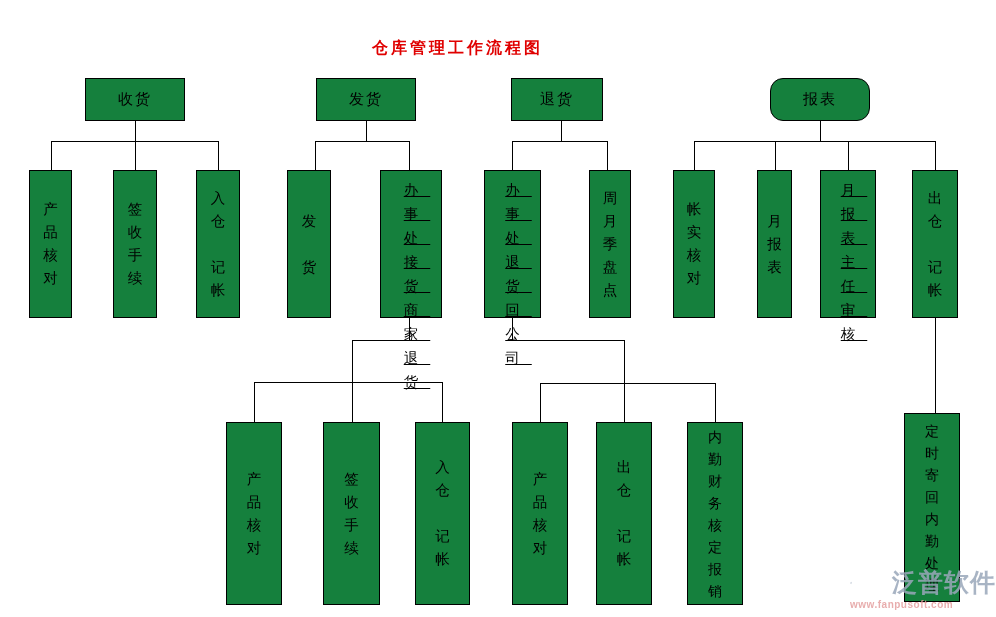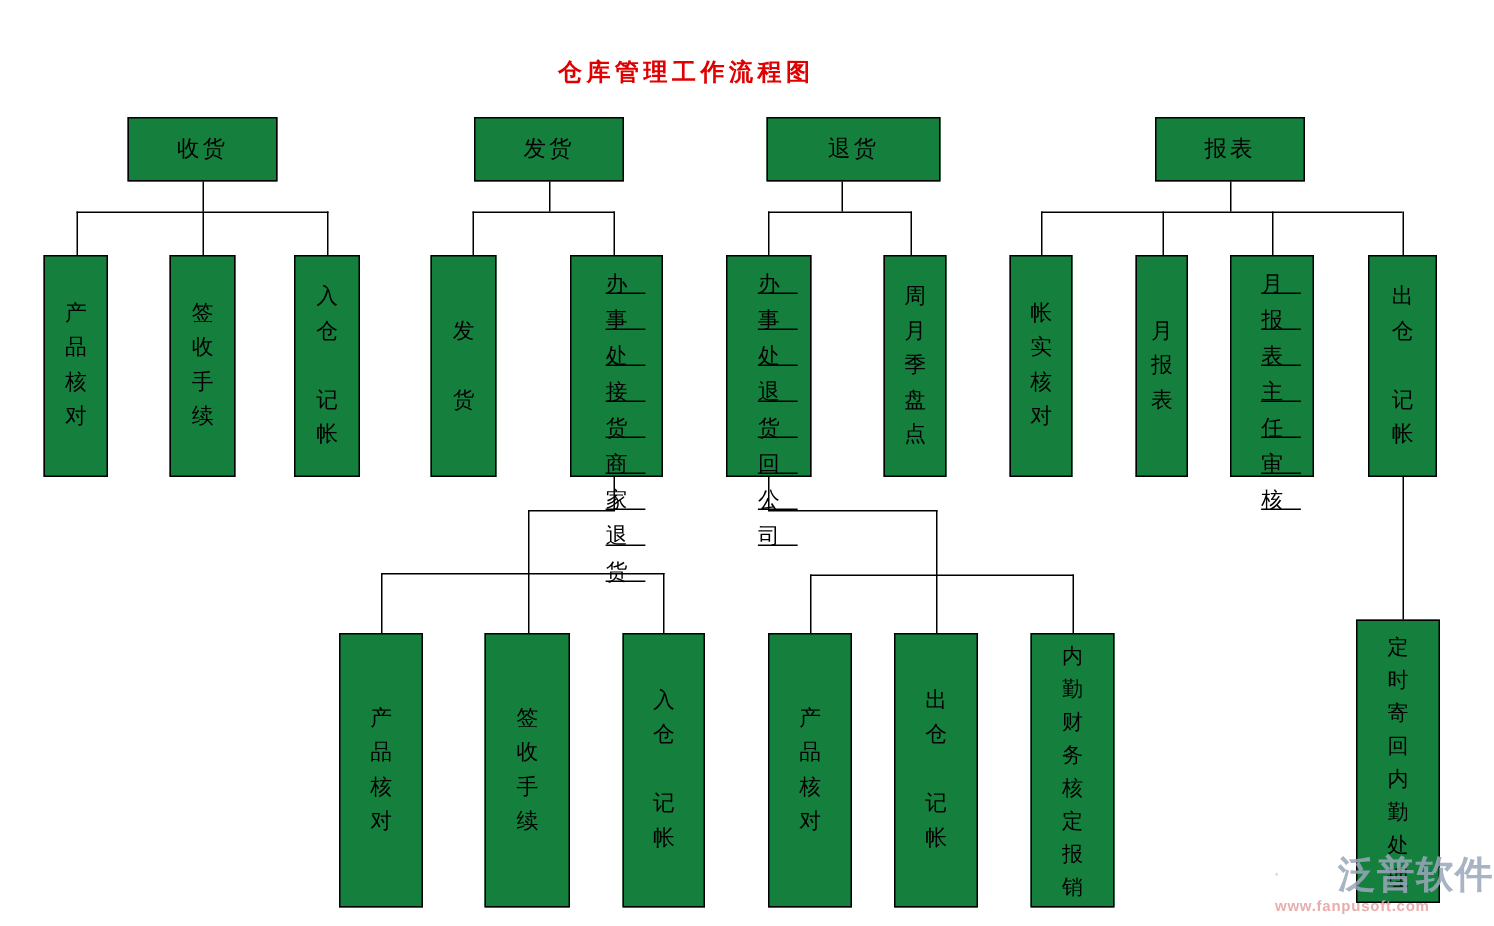--- a/index.html
+++ b/index.html
@@ -24,22 +24,22 @@
   .vtext .node-label{font-size:14.5px;line-height:23px;}
   .vtext8 .node-label{font-size:14px;line-height:22px;}
   .cols{align-items:flex-start;}
   .cols .node-label{
     font-size:14.5px;line-height:24px;letter-spacing:12px;
     padding-top:7px;padding-left:12px;text-decoration:underline;
   }
   
   #n-shouhuo{left:85px;top:78px;width:100px;height:43px;}
   #n-fahuo{left:316px;top:78px;width:100px;height:43px;}
-  #n-tuihuo{left:511px;top:78px;width:116px;height:43px;}
-  #n-baobiao{left:770px;top:78px;width:100px;height:43px;}
+  #n-tuihuo{left:511px;top:78px;width:92px;height:43px;}
+  #n-baobiao{left:770px;top:78px;width:100px;height:43px;border-radius:13px;}
 
   #n-chanpin-a{left:29px;top:170px;width:43px;height:148px;}
   #n-qianshou-a{left:113px;top:170px;width:44px;height:148px;}
   #n-rucang-a{left:196px;top:170px;width:44px;height:148px;}
   #n-fahuo-sub{left:287px;top:170px;width:44px;height:148px;}
   #n-banshichu-jie{left:380px;top:170px;width:62px;height:148px;}
   #n-banshichu-tui{left:484px;top:170px;width:57px;height:148px;}
   #n-zhouyueji{left:589px;top:170px;width:42px;height:148px;}
   #n-zhangshi{left:673px;top:170px;width:42px;height:148px;}
   #n-yuebaobiao{left:757px;top:170px;width:35px;height:148px;}

